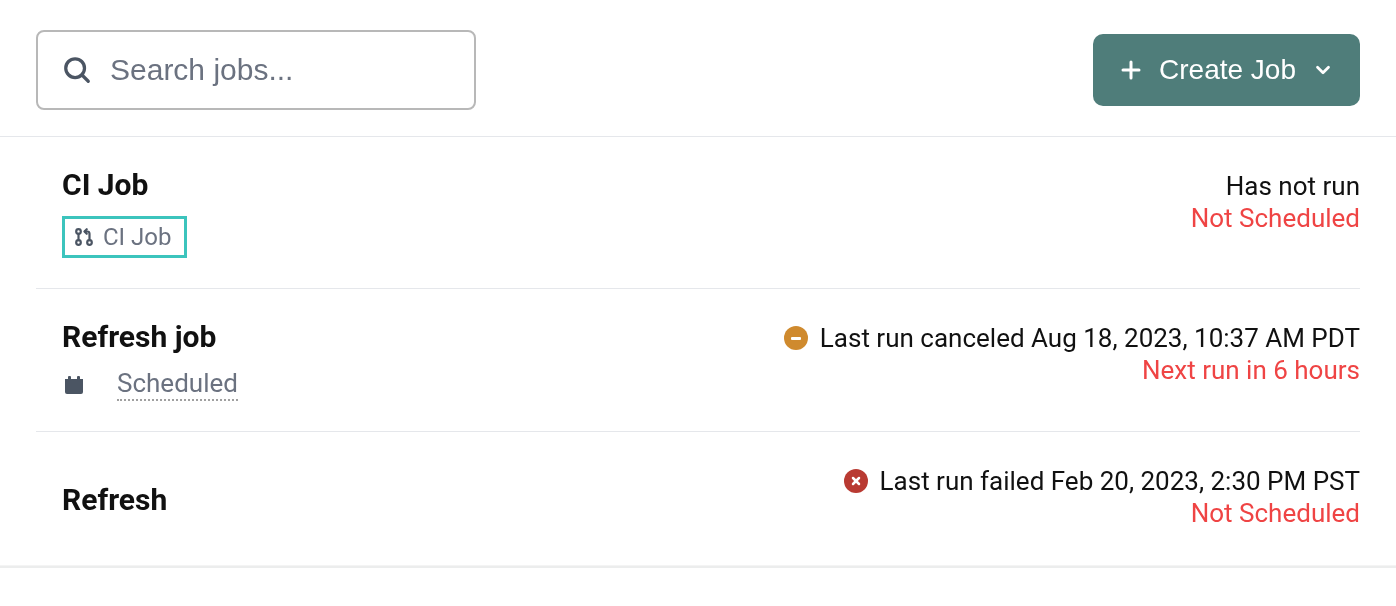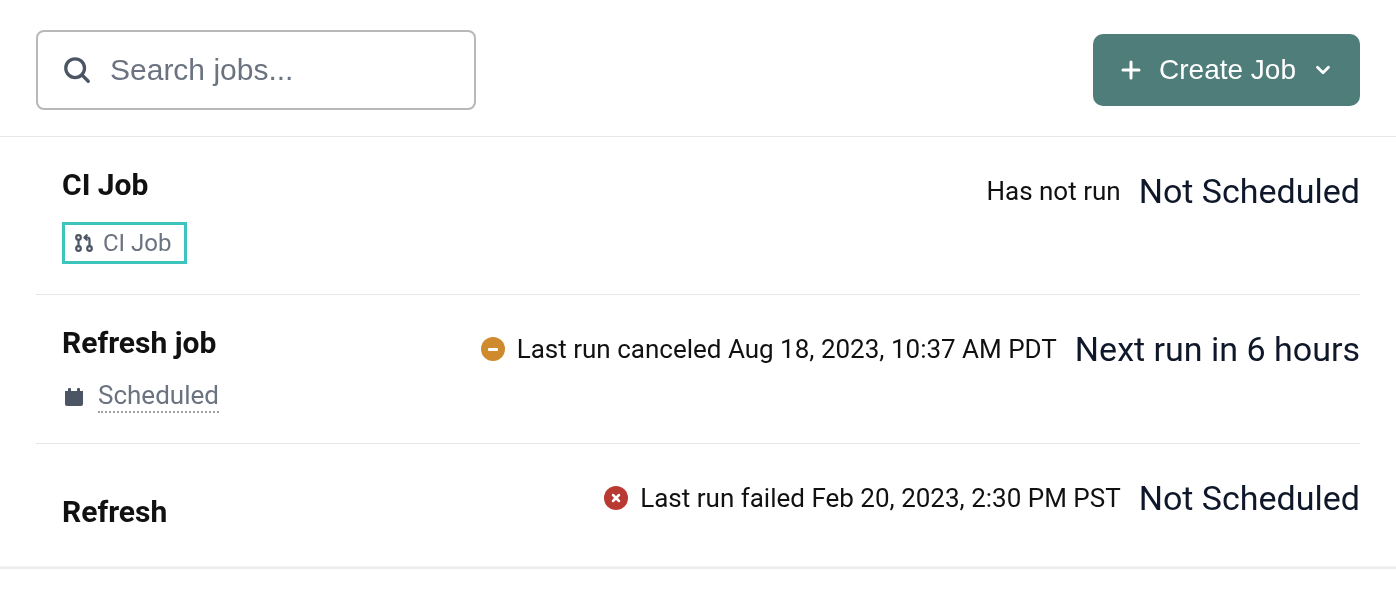--- a/index.html
+++ b/index.html
@@ -62,21 +62,21 @@
   .job-row {
     display: flex;
     justify-content: space-between;
     align-items: flex-start;
     padding: 30px 0 30px 26px;
     border-bottom: 1px solid #e5e7eb;
   }
   .job-left {
     display: flex;
     flex-direction: column;
-    gap: 20px;
+    gap: 14px;
   }
   .job-title {
     font-size: 30px;
     font-weight: 700;
     color: #111111;
   }
   .ci-badge {
     display: inline-flex;
     align-items: center;
     gap: 8px;
@@ -89,36 +89,39 @@
   .sched-row {
     display: inline-flex;
     align-items: center;
     gap: 12px;
   }
   .sched-text {
     font-size: 26px;
     color: #6b7280;
     border-bottom: 2px dotted #a0a0a0;
     padding-bottom: 1px;
+    margin-left: 19px;
   }
   .job-right {
     display: flex;
-    gap: 18px;
+    flex-direction: column;
+    align-items: flex-end;
+    gap: 2px;
     padding-top: 4px;
   }
   .status-line {
     display: flex;
     align-items: center;
     gap: 12px;
     font-size: 26px;
     color: #111111;
   }
   .status-sub {
-    font-size: 34px;
-    color: #0f172a;
+    font-size: 26px;
+    color: #ef4444;
   }
   .status-dot {
     width: 24px;
     height: 24px;
     border-radius: 50%;
     display: flex;
     align-items: center;
     justify-content: center;
     flex: 0 0 auto;
   }

